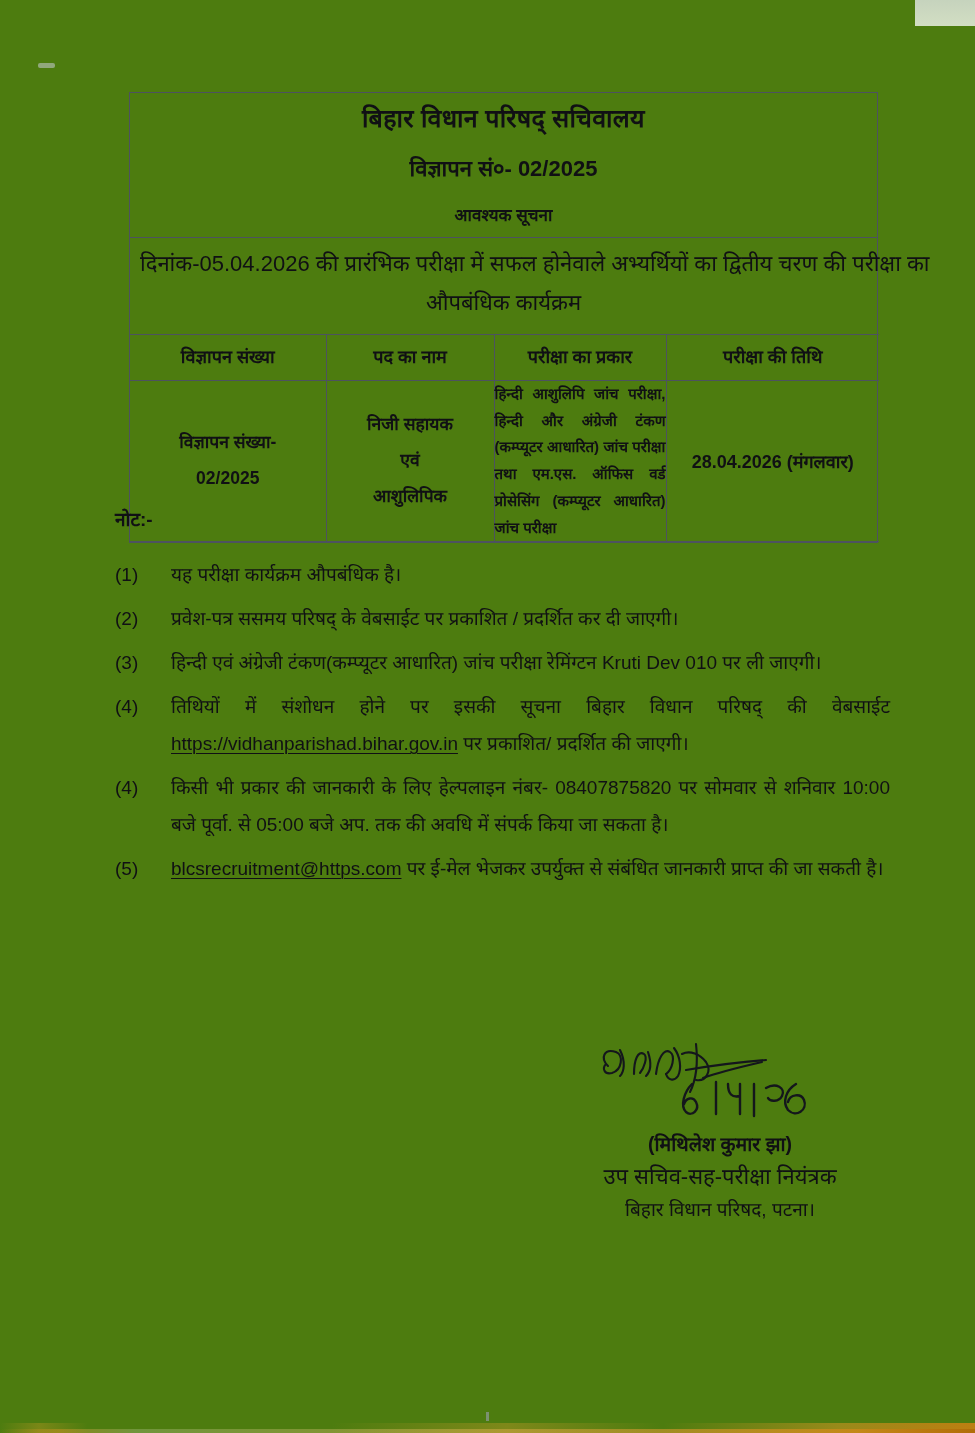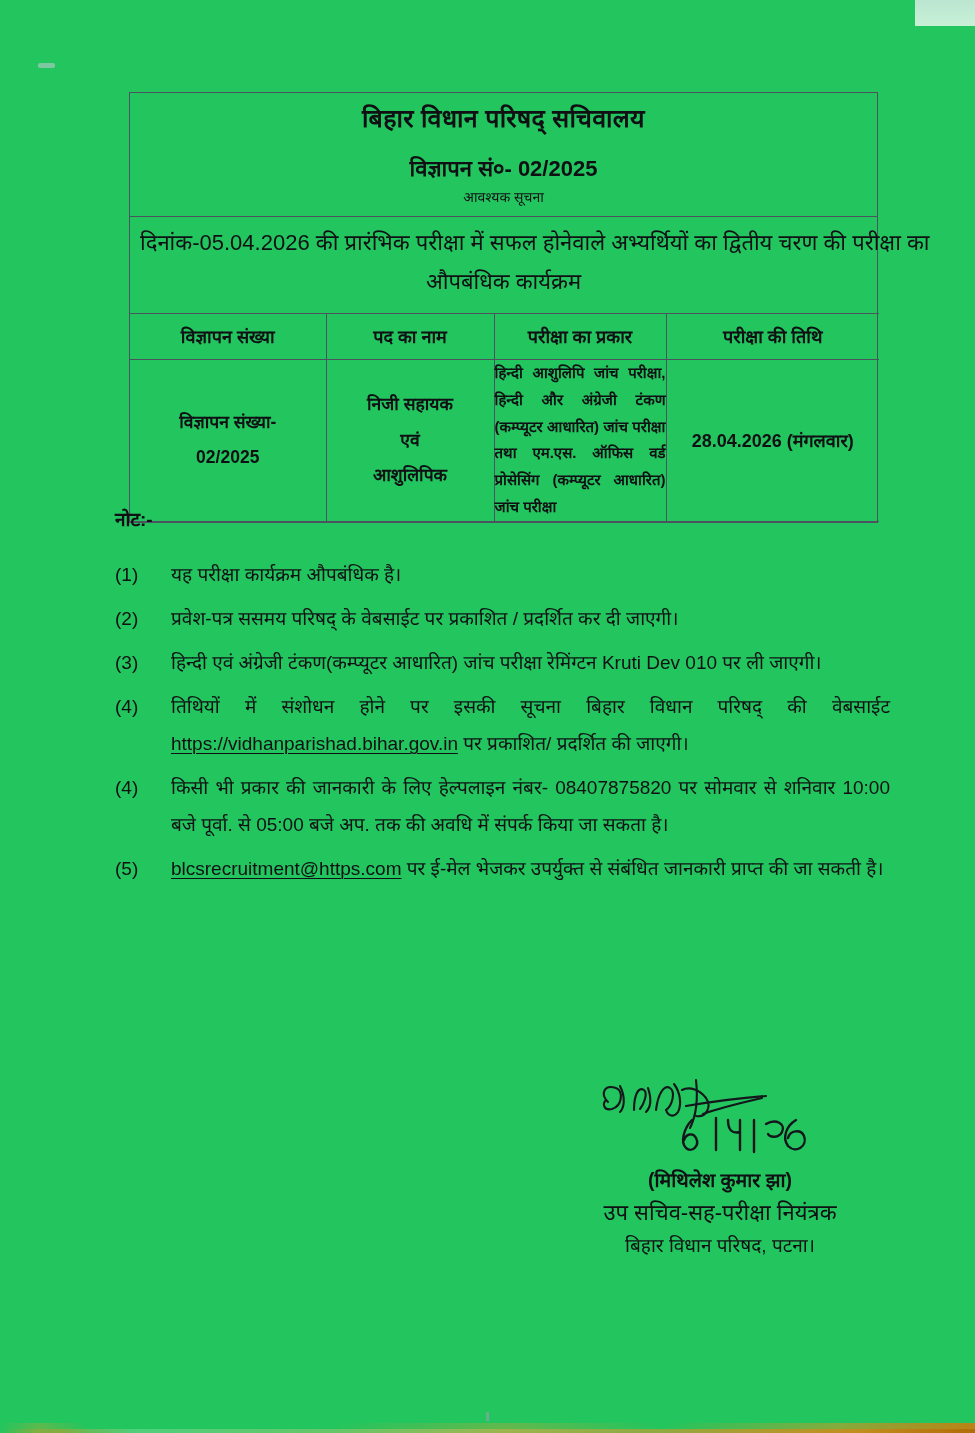--- a/index.html
+++ b/index.html
@@ -4,21 +4,21 @@
 <style>
   html, body {
     margin: 0;
     padding: 0;
     background: #ffffff;
   }
   #page {
     position: relative;
     width: 975px;
     height: 1433px;
-    background: #22c55e;
+    background: #4d7c0f;
     overflow: hidden;
     font-family: "Liberation Sans", sans-serif;
     color: #101014;
   }
 
   
   .scan-top-tint {
     position: absolute;
     top: 0; right: 0;
     width: 60px; height: 26px;
@@ -88,23 +88,23 @@
     letter-spacing: .3px;
     line-height: 1.22;
   }
   .t2 {
     font-size: 22px;
     font-weight: bold;
     margin-top: 22px;
     line-height: 1.22;
   }
   .t3 {
-    font-size: 14px;
-    font-weight: normal;
-    margin-top: 7px;
+    font-size: 17px;
+    font-weight: bold;
+    margin-top: 24px;
     line-height: 1.22;
   }
 
   .subtitle-row {
     border-top: 1.3px solid #4d5260;
     padding: 7px 10px 12px 10px;
     text-align: center;
     font-size: 22px;
     line-height: 1.75;
     font-weight: 400;
@@ -201,21 +201,21 @@
   }
   .u-link {
     text-decoration: underline;
     text-underline-offset: 3px;
     text-decoration-thickness: 1.1px;
   }
 
   
   .sig-wrap {
     position: absolute;
-    left: 520px; top: 1076px;
+    left: 520px; top: 1040px;
     width: 400px;
     text-align: center;
   }
   .sig-svg {
     display: block;
     margin: 0 auto -6px auto;
   }
   .sig-name {
     font-size: 19.5px;
     font-weight: bold;

